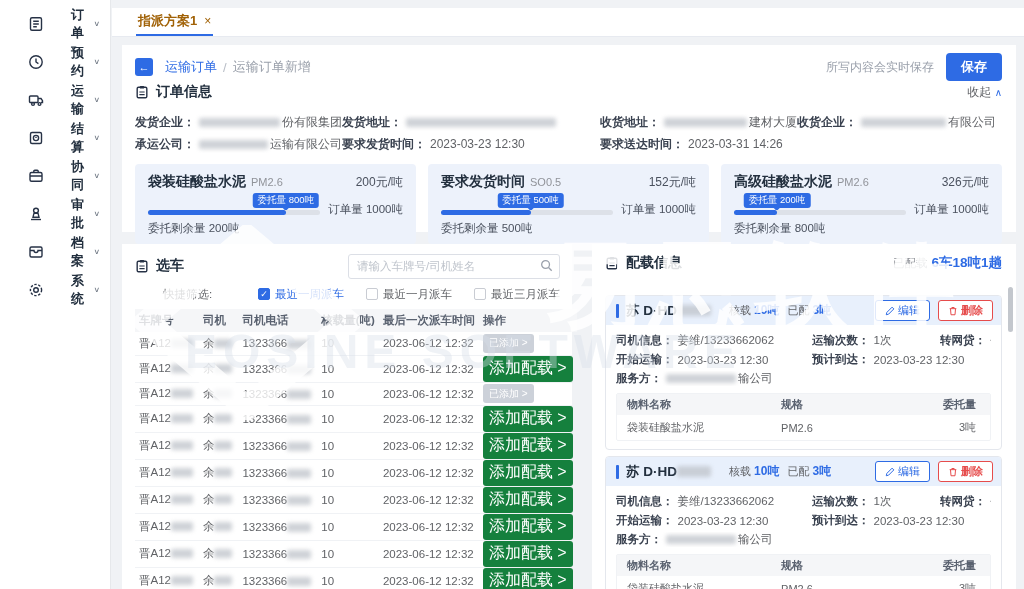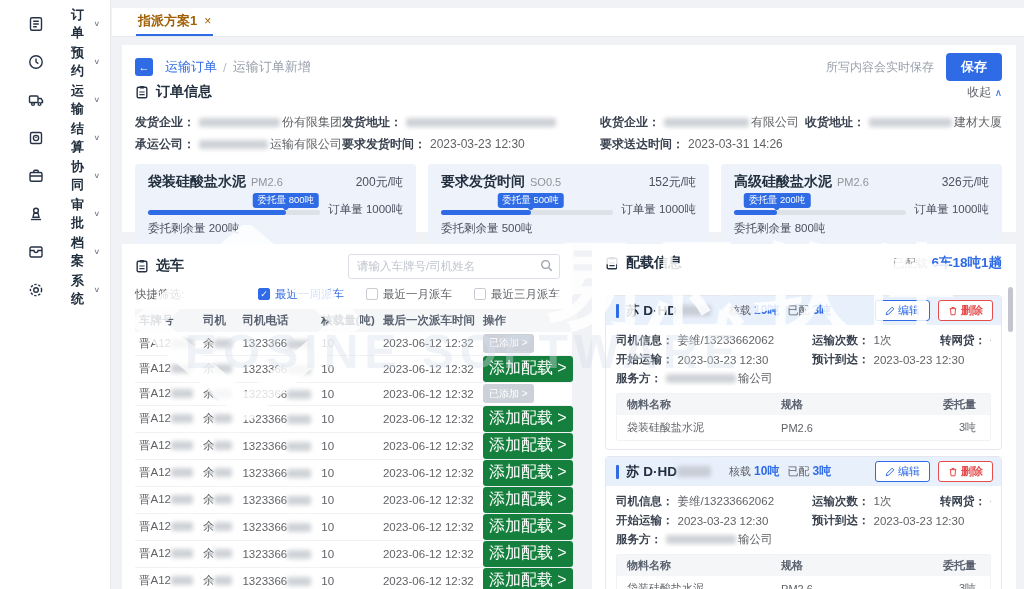--- a/index.html
+++ b/index.html
@@ -57,21 +57,21 @@
   .p-remain { font-size:11.5px; color:#4a515e; margin-top:4px; }
 
   
   .panel-left { position:absolute; left:122px; top:244px; width:450px; height:345px; background:#fff; padding:8px 12px 0 13px; }
   .vp-head { display:flex; align-items:center; height:28px; }
   .search-box { position:relative; margin-left:auto; width:212px; }
   .search-box input { width:212px; height:25px; border:1px solid #dcdfe6; border-radius:3px; font-size:11.5px; padding:0 26px 0 8px; color:#606266; outline:none; font-family:inherit; }
   .search-box input::placeholder { color:#bfc4cc; }
   .search-icon { position:absolute; right:7px; top:5px; }
   .filter-row { display:flex; align-items:center; height:20px; margin-top:4px; font-size:11.5px; }
-  .filter-label { color:#606266; }
+  .filter-label { color:#606266;margin-left:28px; }
   .filters { display:flex; margin-left:auto; gap:22px; }
   .chk { display:flex; align-items:center; cursor:pointer; color:#606266; }
   .chk .box { width:12px; height:12px; border:1px solid #c9ccd3; border-radius:2px; margin-right:5px; background:#fff; font-size:9px; line-height:11px; text-align:center; color:#fff; }
   .chk.on .box { background:#2e6be4; border-color:#2e6be4; }
   .chk.on { color:#2e6be4; }
   table.vt { width:100%; border-collapse:collapse; margin-top:5px; font-size:11.5px; }
   table.vt th { background:#f5f6f8; color:#5a6270; font-weight:bold; text-align:left; height:23px; padding:0 4px; white-space:nowrap; }
   table.vt td { color:#606266; height:23px; padding:0 4px; border-bottom:1px solid #f0f2f5; white-space:nowrap; }
   .c-plate{width:62px}.c-driver{width:47px}.c-phone{width:75px}.c-cap{width:68px}.c-time{width:110px}.c-op{width:70px}
   .btn-add { background:#15803d; color:#fff; border:none; border-radius:3px; font-size:16px; padding:2.5px 6px; cursor:pointer; white-space:nowrap; }
@@ -244,29 +244,29 @@
           <div class="field f0">
             <span class="f-label">发货企业：</span>
             <span class="mask" style="width:95px"></span>
             <span class="f-val">份有限集团</span>
           </div>
           <div class="field f1">
             <span class="f-label">发货地址：</span>
             <span class="mask" style="width:150px"></span>
             <span class="f-val"></span>
           </div>
+          <div class="field f3">
+            <span class="f-label">收货地址：</span>
+            <span class="mask" style="width:120px"></span>
+            <span class="f-val">建材大厦</span>
+          </div>
           <div class="field f2">
             <span class="f-label">收货企业：</span>
             <span class="mask" style="width:85px"></span>
             <span class="f-val">有限公司</span>
-          </div>
-          <div class="field f3">
-            <span class="f-label">收货地址：</span>
-            <span class="mask" style="width:120px"></span>
-            <span class="f-val">建材大厦</span>
           </div>
         </div>
       <div class="f-row" id="f-row2">
           <div class="field f4">
             <span class="f-label">承运公司：</span>
             <span class="mask" style="width:75px"></span>
             <span class="f-val">运输有限公司</span>
           </div>
           <div class="field f5">
             <span class="f-label">要求发货时间：</span>

